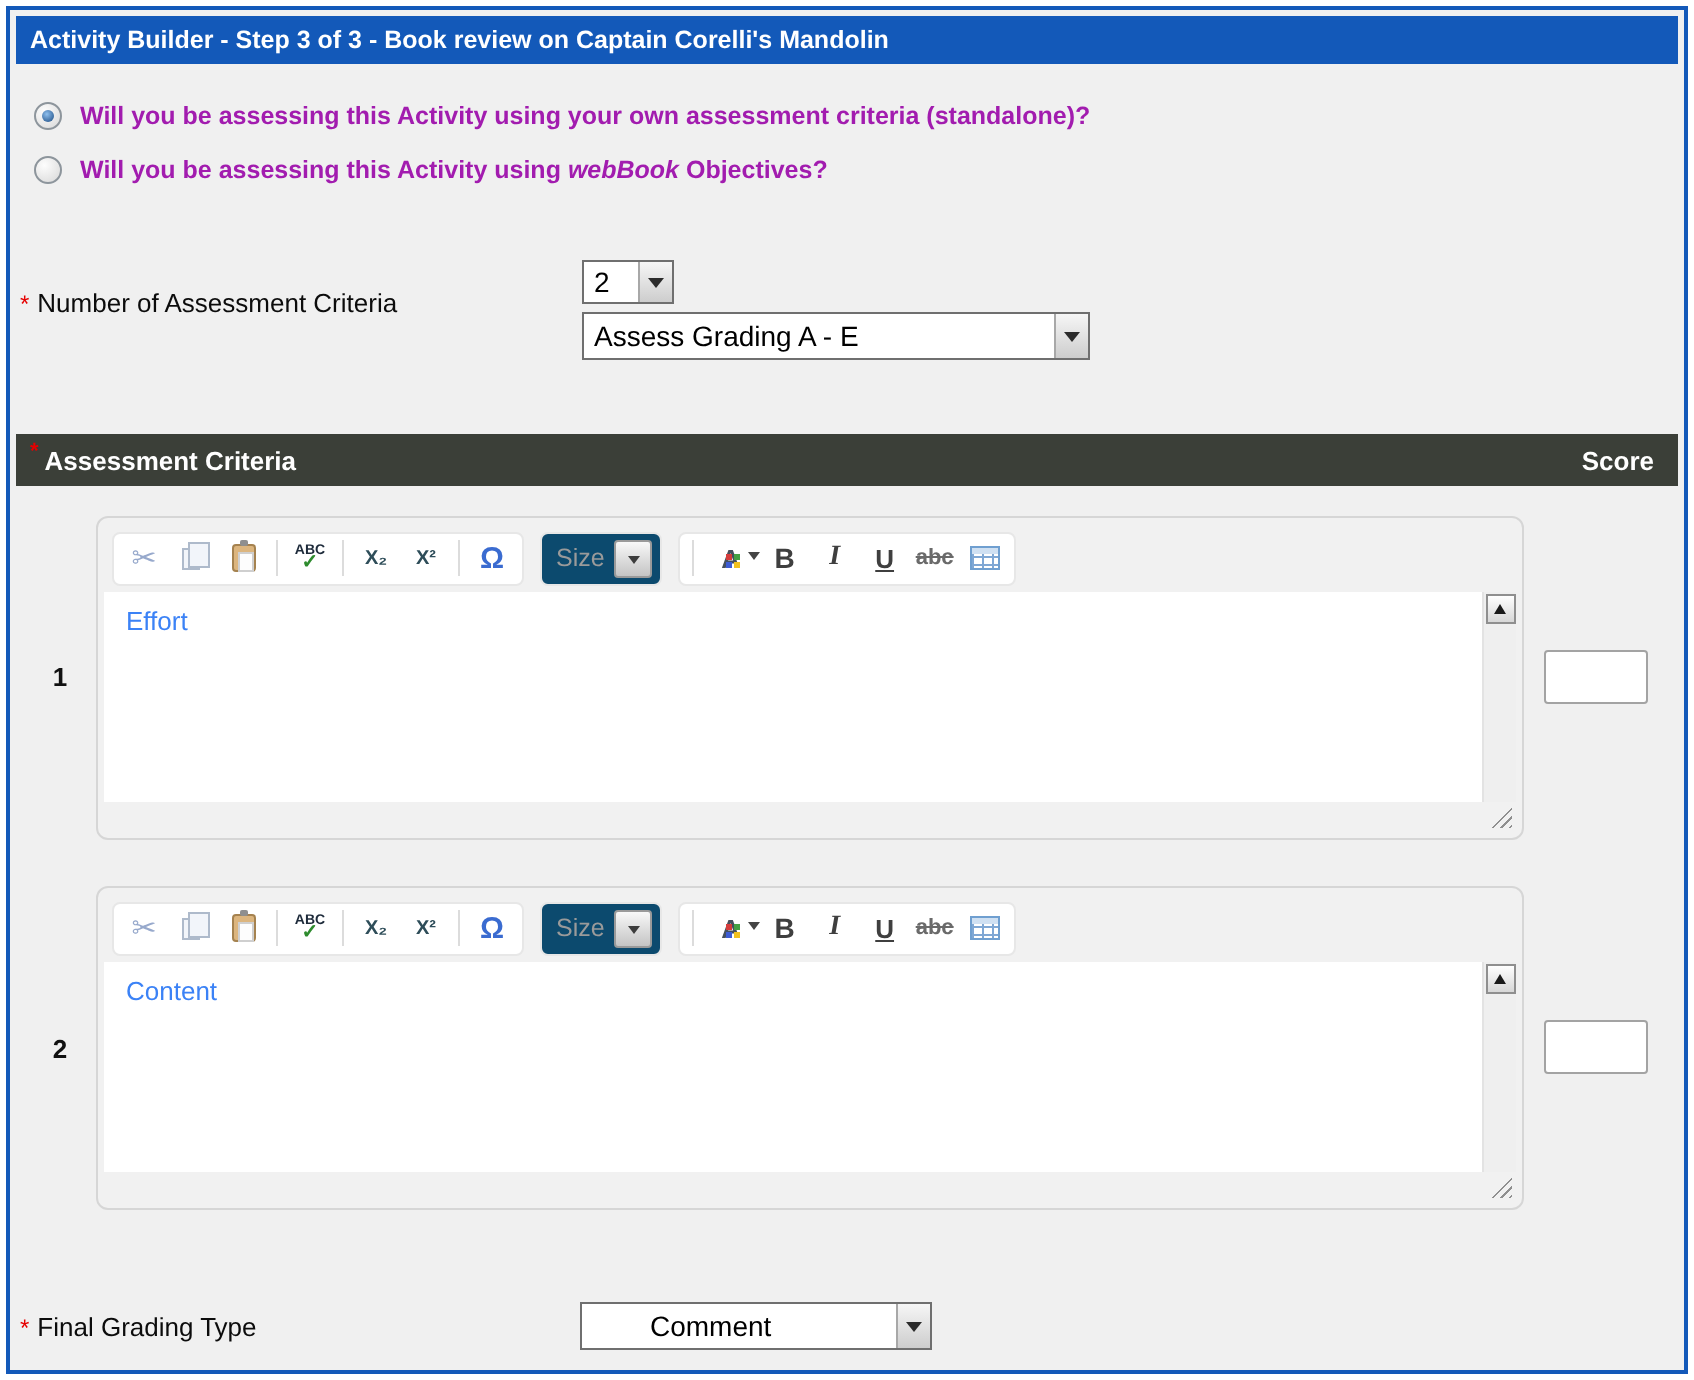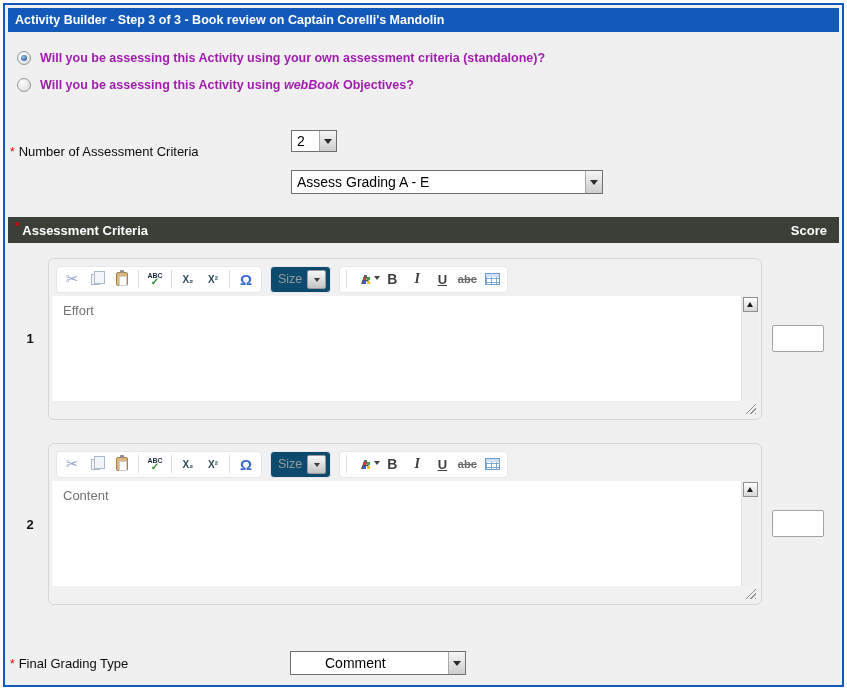--- a/index.html
+++ b/index.html
@@ -102,21 +102,21 @@
                 font-size:14px; color:#3f3f3f; }
   .ico-under { font-weight:bold; font-size:13px; text-decoration:underline; color:#3f3f3f; }
   .ico-strike { font-weight:bold; font-size:11px; text-decoration:line-through; color:#6a6a6a; }
   .ico-table { width:15px; height:12px; border:1px solid #6f9fd0; background-color:#fff;
                background-image:linear-gradient(#cfe0f2 3px, transparent 3px),
                  linear-gradient(#7fa7d4 1px, transparent 1px),
                  linear-gradient(90deg,#7fa7d4 1px, transparent 1px);
                background-size:100% 100%, 5px 4px, 5px 4px; }
 
   .ebody { display:flex; height:105px; }
-  .econtent { flex:1; background:#fff; padding:7px 11px; font-size:13px; color:#737373; }
+  .econtent { flex:1; background:#fff; padding:7px 11px; font-size:13px; color:#3b82f6; }
   .escroll { width:17px; background:#efefef; border-left:1px solid #e3e3e3; display:flex;
              flex-direction:column; align-items:center; padding-top:1px; }
   .scroll-up { width:15px; height:15px; background:linear-gradient(#fefefe,#d7d7d7);
                border:1px solid #8f8f8f; display:flex; align-items:center; justify-content:center; }
   .scroll-up::after { content:''; border-left:3.5px solid transparent;
                border-right:3.5px solid transparent; border-bottom:5px solid #1a1a1a; }
   .efoot { height:14px; position:relative; }
   .resize { position:absolute; right:2px; bottom:1px; width:13px; height:13px;
             background:repeating-linear-gradient(135deg, transparent 0 2px, #8f8f8f 2px 3px);
             clip-path:polygon(100% 0, 0 100%, 100% 100%); }
@@ -142,21 +142,21 @@
     </div>
 
     <div class="flabel" style="left:5px; top:129px;margin-top:10px;">
       <span class="req">*</span><span>Number of Assessment Criteria</span>
     </div>
     <div class="sel" style="left:286px; top:125px; width:46px; height:22px;">
       <span class="v">2</span>
       <span class="b"></span>
     </div>
 
-    <div class="sel" style="left:286px; top:165px; width:312px; height:24px;">
+    <div class="sel" style="left:286px; top:151px; width:254px; height:24px;">
       <span class="v">Assess Grading A - E</span>
       <span class="b"></span>
     </div>
 
     <div class="secbar">
       <span class="req">*</span>
       <span>Assessment Criteria</span>
       <span class="score-h">Score</span>
     </div>
 

